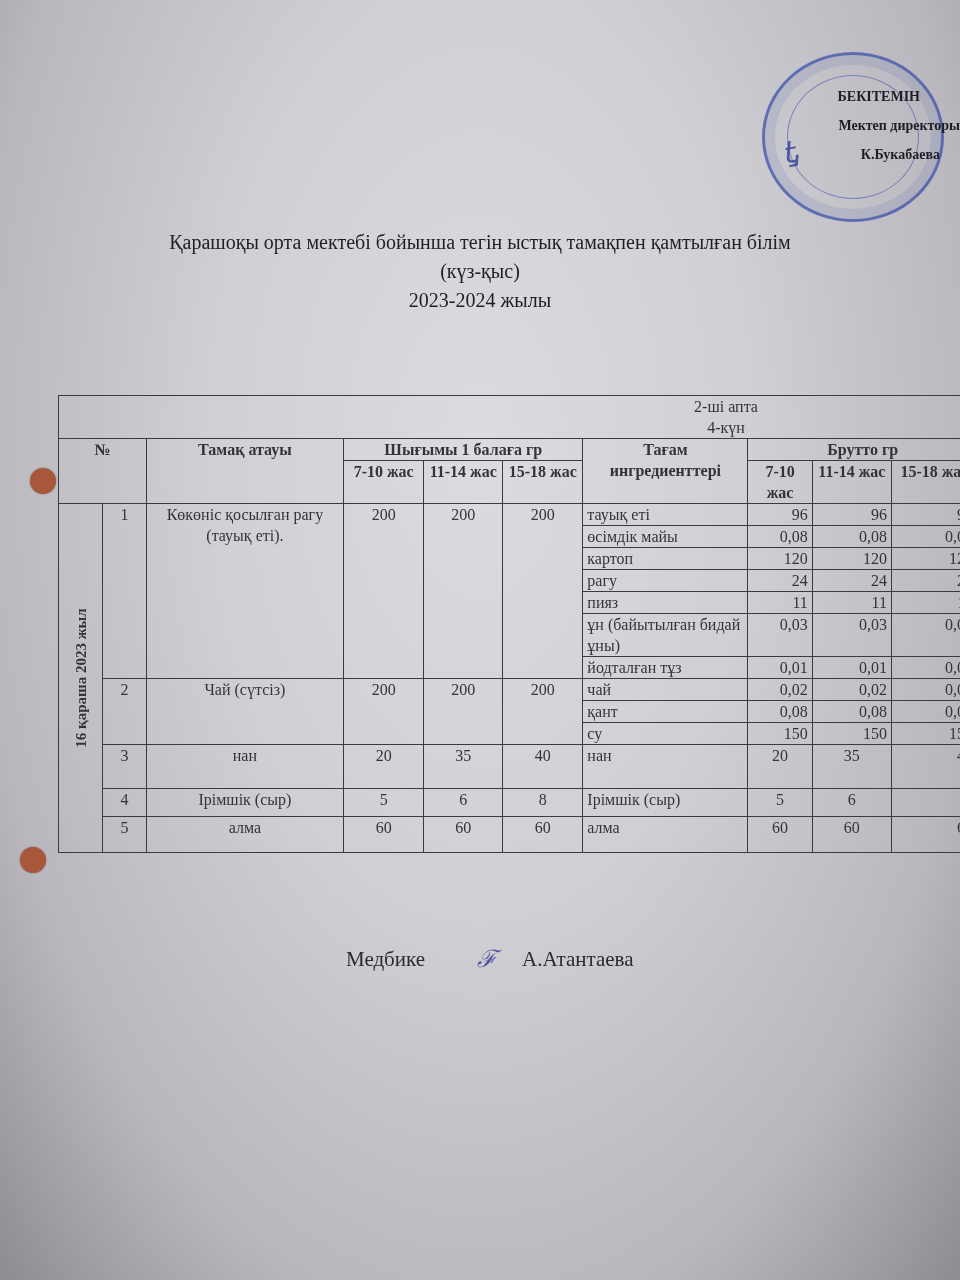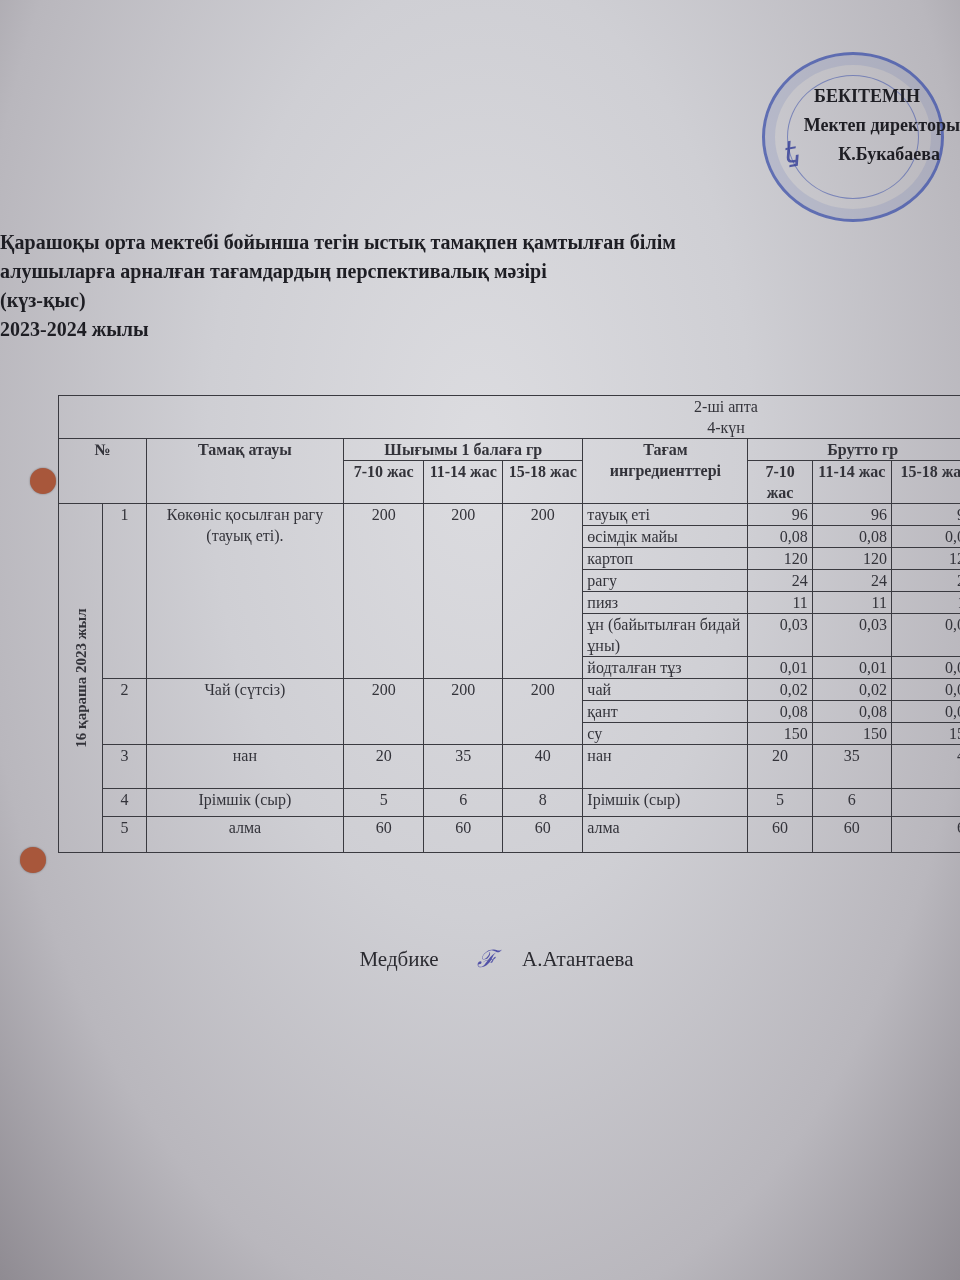--- a/index.html
+++ b/index.html
@@ -13,31 +13,31 @@
     position: absolute; left: 762px; top: 52px; width: 176px; height: 164px;
     border-radius: 50%; border: 3px solid rgba(60,80,170,0.75);
     box-shadow: inset 0 0 0 10px rgba(60,80,170,0.12);
   }
   .stamp-inner {
     position: absolute; left: 22px; top: 20px; right: 22px; bottom: 20px;
     border-radius: 50%; border: 1.5px solid rgba(60,80,170,0.55);
   }
   .approve {
     position: absolute; right: 0; top: 82px; text-align: right;
-    font-weight: bold; font-size: 18px; line-height: 29px; color: #1e1e24;
+    font-weight: bold; font-size: 14px; line-height: 29px; color: #1e1e24;
   }
   .approve .l1 { padding-right: 40px; }
   .approve .l3 { padding-right: 20px; }
   .dir-sign {
     position: absolute; left: 782px; top: 136px; font-size: 30px;
     color: rgba(50,60,150,0.8); font-style: italic; transform: rotate(-10deg);
   }
   .title {
-    position: absolute; left: 0; right: 0; top: 228px; 
-    font-weight: bold; font-size: 20px; line-height: 29px; color: #1e1e24;
+    position: absolute; left: 0; right: 0; top: 228px; text-align: center;
+    font-weight: normal; font-size: 20px; line-height: 29px; color: #1e1e24;
   }
   .title div { white-space: nowrap; }
   .hole {
     position: absolute; width: 26px; height: 26px; border-radius: 50%;
     background: #a8573b; box-shadow: 0 0 2px rgba(0,0,0,0.4);
   }
   table.menu {
     position: absolute; left: 58px; top: 395px; width: 920px;
     border-collapse: collapse; font-size: 16px; color: #33333a;
   }
@@ -53,39 +53,38 @@
   .date-cell { width: 36px; position: relative; }
   .date-text {
     position: absolute; left: 50%; top: 50%;
     transform: translate(-50%,-50%) rotate(-90deg);
     white-space: nowrap; font-weight: bold; font-size: 15px;
   }
   .sig-block {
     position: absolute; left: 346px; top: 946px; font-size: 21px; line-height: 26px; color: #2a2a30;
   }
   .sig-row { display: flex; align-items: center; }
-  .sig-role { width: 106px; text-align: center; }
+  .sig-role { width: 106px; text-align: left; }
   .sig-mark { width: 70px; text-align: center; color: rgba(60,60,160,0.85); font-style: italic; font-size: 24px; }
 </style>
 </head>
 <body>
 
 <div class="stamp">
     <div class="stamp-inner"></div>
   </div>
 <div class="dir-sign">Ꮏ</div>
 <div class="approve">
   <div class="l1">БЕКІТЕМІН</div>
   <div class="l2">Мектеп директоры</div>
   <div class="l3">К.Букабаева</div>
 </div>
 
 <div class="title">
   <div>Қарашоқы орта мектебі бойынша тегін ыстық тамақпен қамтылған білім</div>
-  <div>алушыларға арналған тағамдардың перспективалық мәзірі</div>
   <div>(күз-қыс)</div>
   <div>2023-2024  жылы</div>
 </div>
 
 <div class="hole" style="left:30px; top:468px;"></div>
 <div class="hole" style="left:20px; top:847px;"></div>
 
 <table class="menu">
   <colgroup>
     <col style="width:36px">

